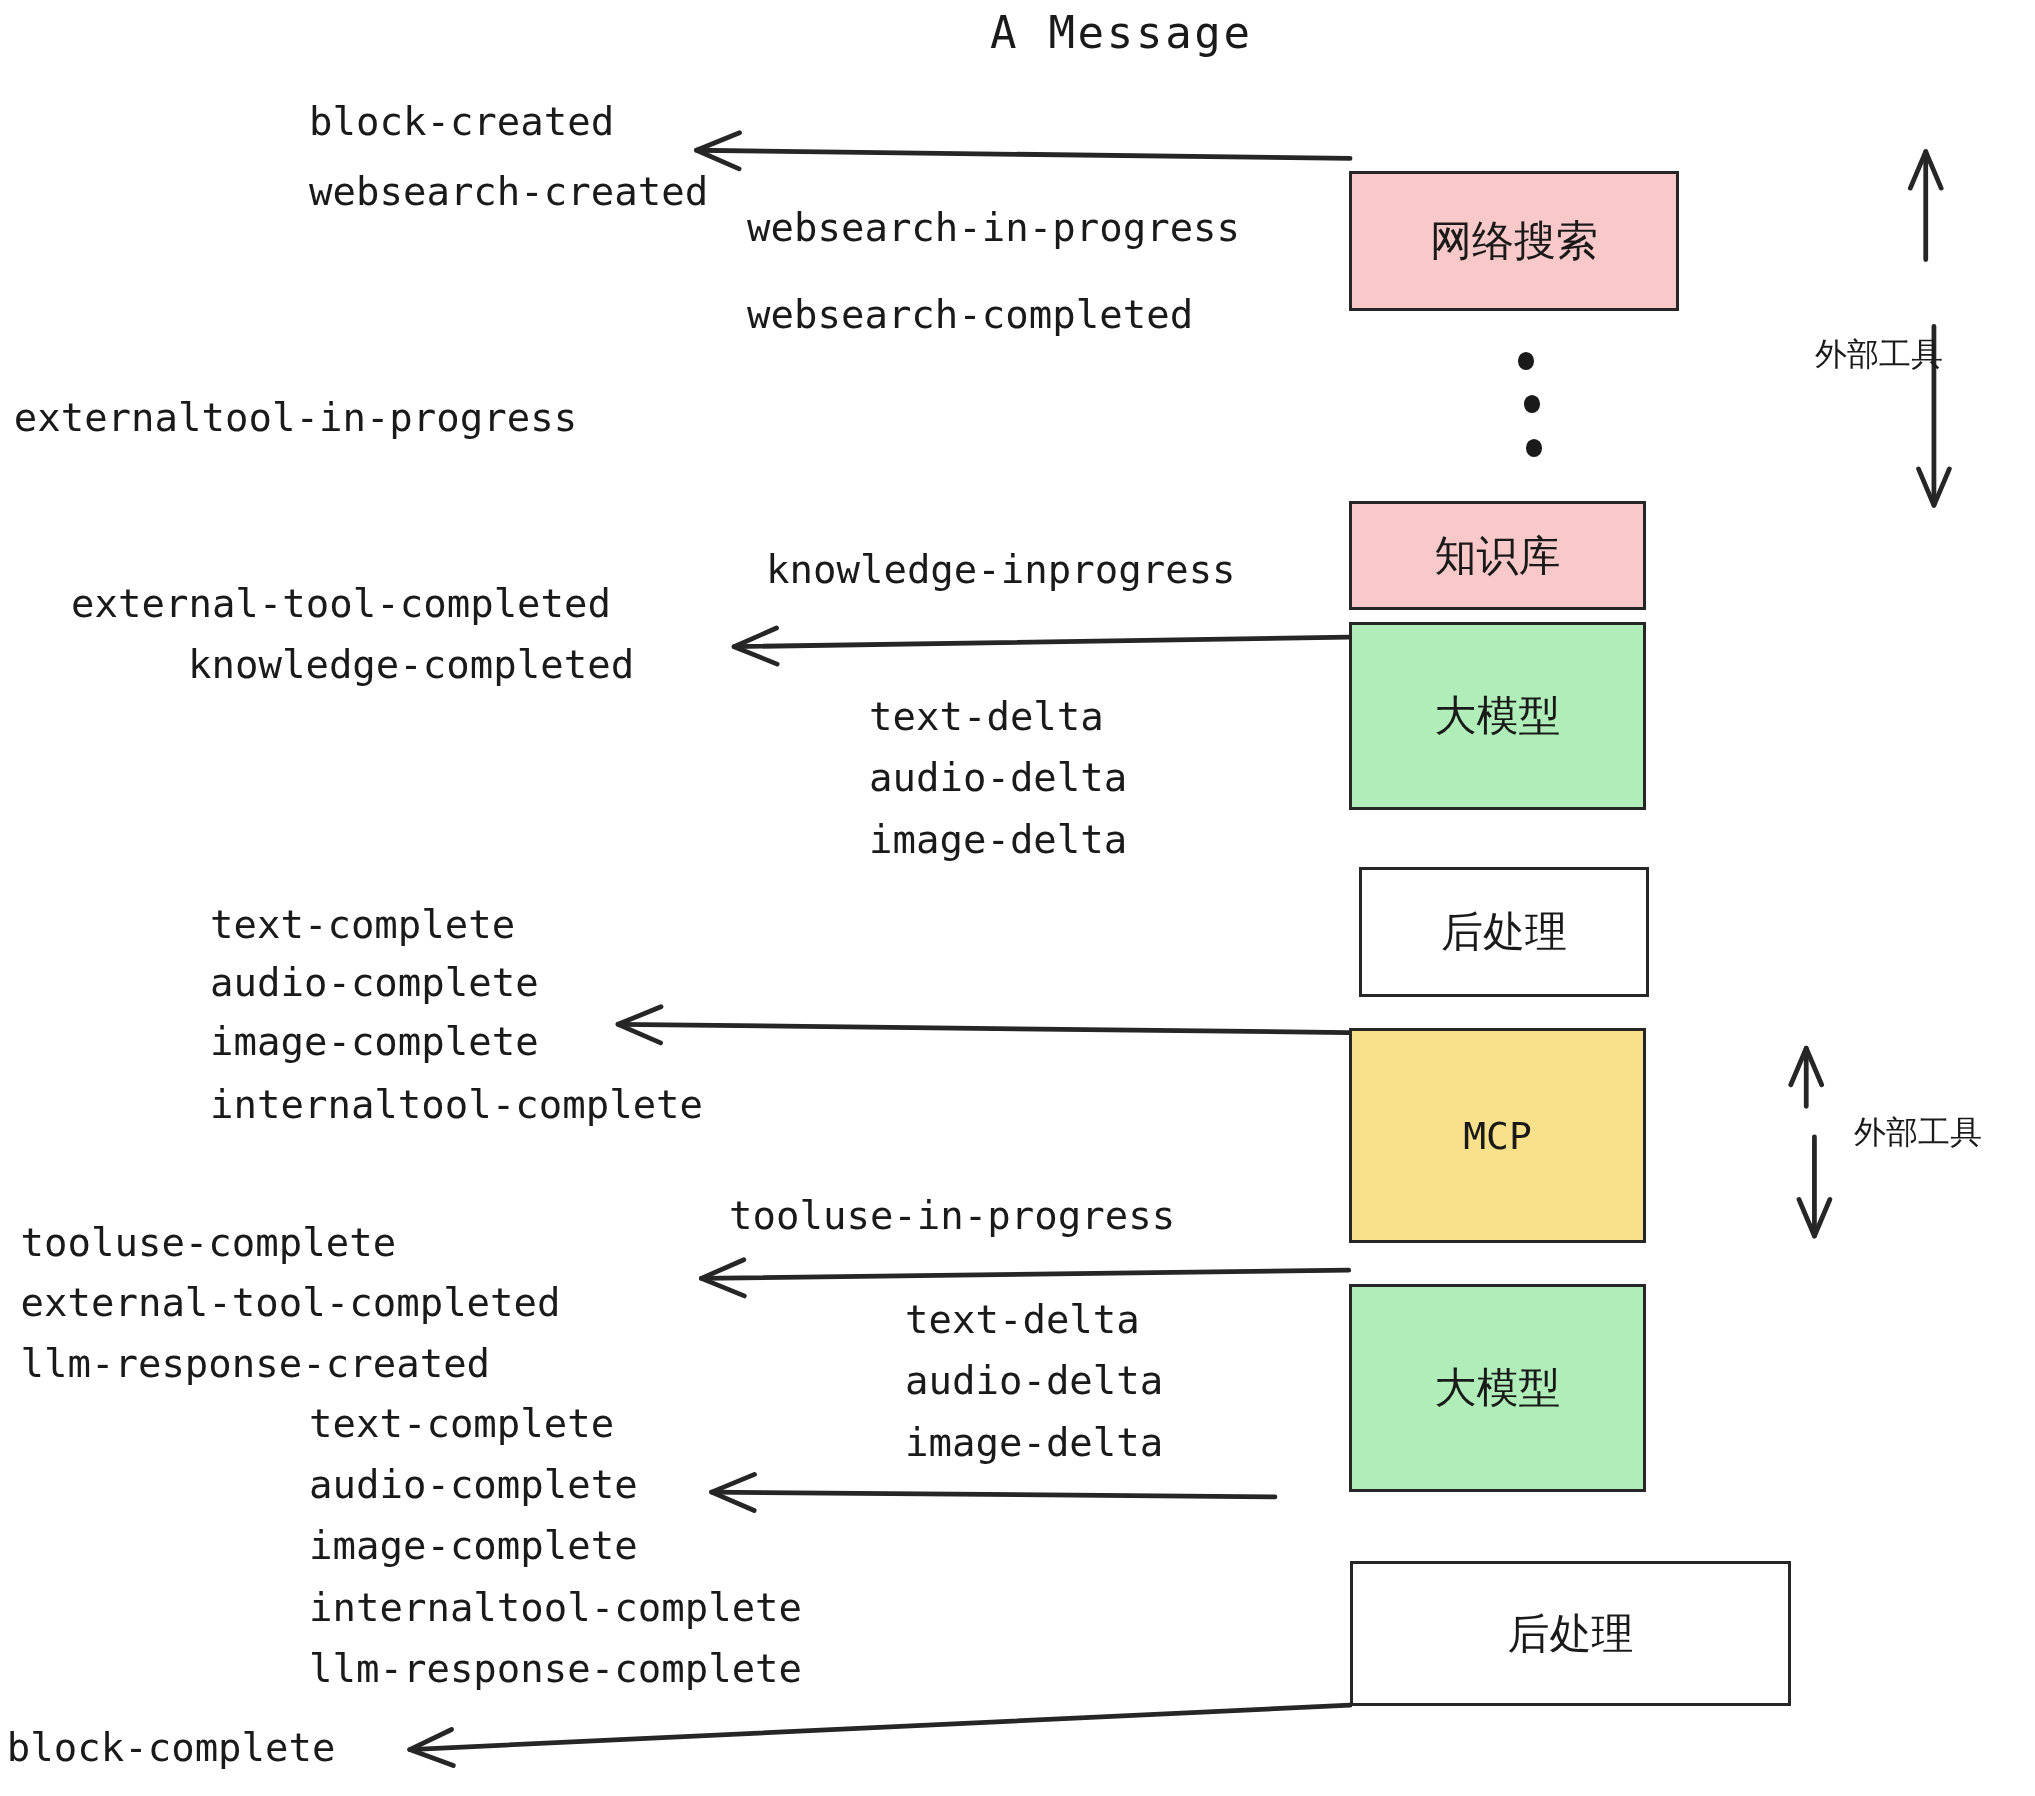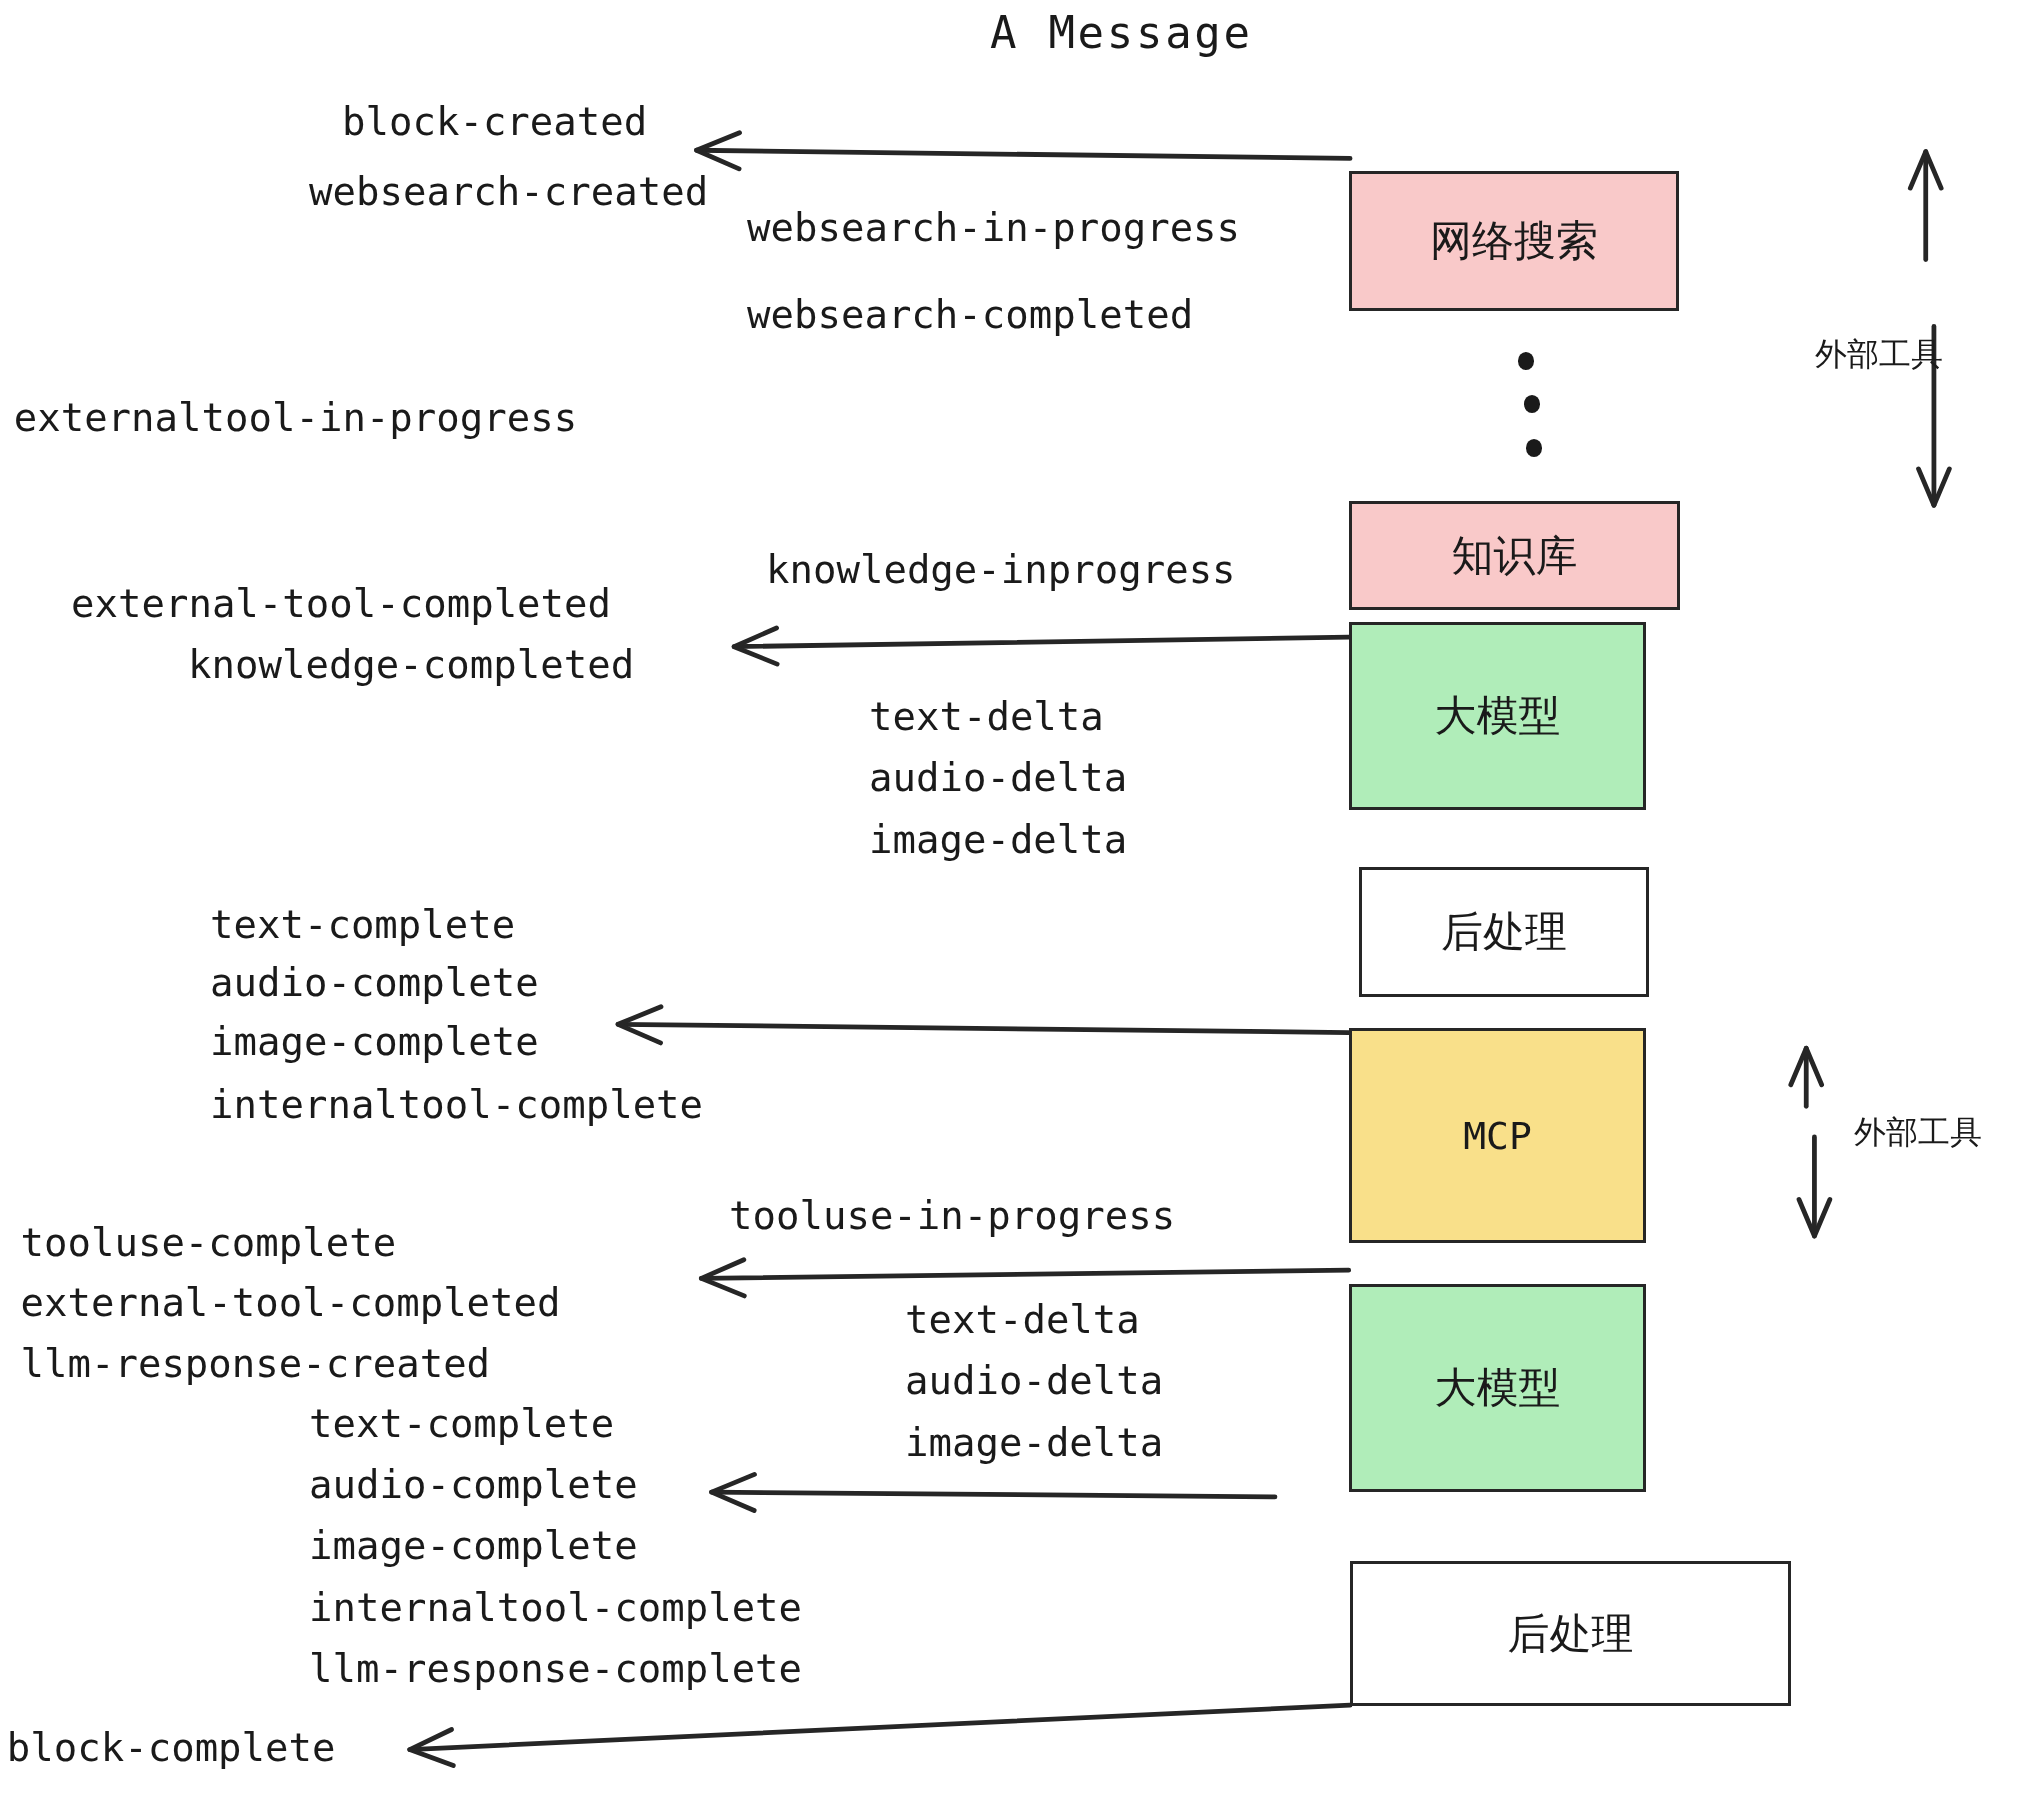--- a/index.html
+++ b/index.html
@@ -97,41 +97,41 @@
         <path d="M 2634.4137361460985 1756.5784623478326 L 2657 1810 L 2679.5862638539015 1756.5784623478326" stroke="#262626" stroke-width="7" fill="none" stroke-linecap="round" stroke-linejoin="round"></path>
       </g>
     </svg>
 
   <div class="title" style="left:990px; top:6.8px;">A Message</div>
 
   <div id="nodes">
       <div class="nodebox" style="left: 1349px; top: 171px; width: 330px; height: 140px; background: rgb(249, 201, 201); border-color: rgb(38, 38, 38);">
         <span>网络搜索</span>
       </div>
-      <div class="nodebox" style="left: 1349px; top: 501px; width: 331px; height: 109px; background: rgb(249, 201, 201); border-color: rgb(38, 38, 38);">
+      <div class="nodebox" style="left: 1349px; top: 501px; width: 297px; height: 109px; background: rgb(249, 201, 201); border-color: rgb(38, 38, 38);">
         <span>知识库</span>
       </div>
       <div class="nodebox" style="left: 1349px; top: 622px; width: 297px; height: 188px; background: rgb(176, 237, 185); border-color: rgb(38, 38, 38);">
         <span>大模型</span>
       </div>
       <div class="nodebox" style="left: 1359px; top: 867px; width: 290px; height: 130px; background: rgb(255, 255, 255); border-color: rgb(38, 38, 38);">
         <span>后处理</span>
       </div>
       <div class="nodebox mcp" style="left: 1349px; top: 1028px; width: 297px; height: 215px; background: rgb(249, 224, 138); border-color: rgb(38, 38, 38);">
         <span>MCP</span>
       </div>
       <div class="nodebox" style="left: 1349px; top: 1284px; width: 297px; height: 208px; background: rgb(176, 237, 185); border-color: rgb(38, 38, 38);">
         <span>大模型</span>
       </div>
       <div class="nodebox" style="left: 1350px; top: 1561px; width: 441px; height: 145px; background: rgb(255, 255, 255); border-color: rgb(38, 38, 38);">
         <span>后处理</span>
       </div>
     </div>
   <div id="events">
-      <div class="evt" style="left: 309px; top: 102px; margin-left: 33px;">block-created</div>
+      <div class="evt" style="left: 309px; top: 102px;">block-created</div>
       <div class="evt" style="left: 309px; top: 172px;">websearch-created</div>
       <div class="evt" style="left: 747px; top: 208px;">websearch-in-progress</div>
       <div class="evt" style="left: 747px; top: 295px;">websearch-completed</div>
       <div class="evt" style="left: 13.7px; top: 398px;">externaltool-in-progress</div>
       <div class="evt" style="left: 766px; top: 550px;">knowledge-inprogress</div>
       <div class="evt" style="left: 71px; top: 584px;">external-tool-completed</div>
       <div class="evt" style="left: 188px; top: 645px;">knowledge-completed</div>
       <div class="evt" style="left: 869px; top: 697px;">text-delta</div>
       <div class="evt" style="left: 869px; top: 758px;">audio-delta</div>
       <div class="evt" style="left: 869px; top: 820px;">image-delta</div>

